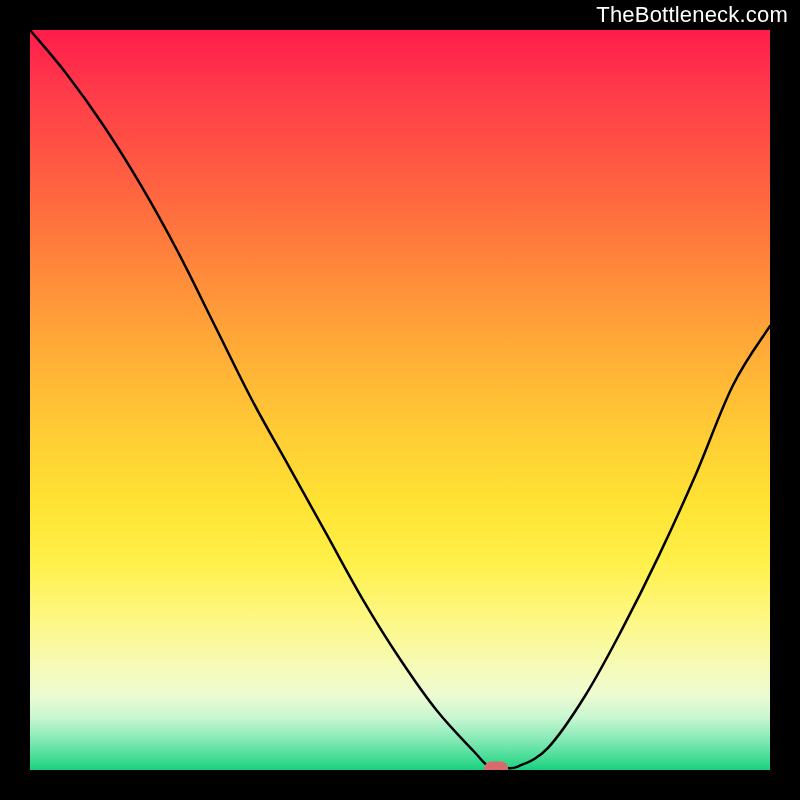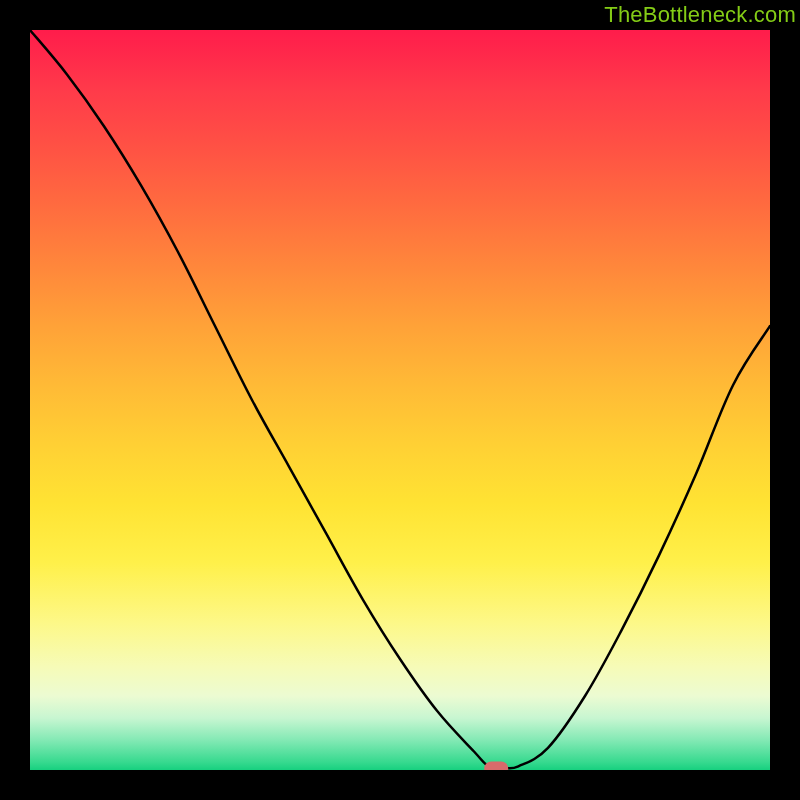--- a/index.html
+++ b/index.html
@@ -13,22 +13,22 @@
   }
   .frame {
     position: relative;
     width: 800px;
     height: 800px;
     background: #000;
   }
   .attribution {
     position: absolute;
     top: 2px;
-    right: 4px;
-    color: #84cc16;
+    right: 12px;
+    color: #ffffff;
     font-size: 22px;
     font-weight: 500;
     letter-spacing: 0.2px;
   }
   .plot-area {
     position: absolute;
     left: 30px;
     top: 30px;
     width: 740px;
     height: 740px;

